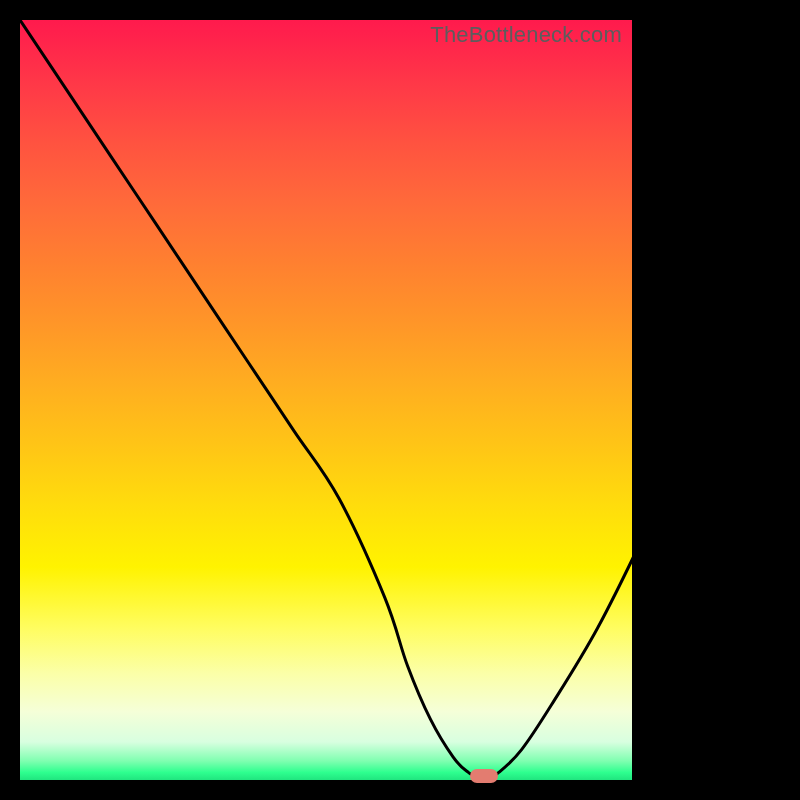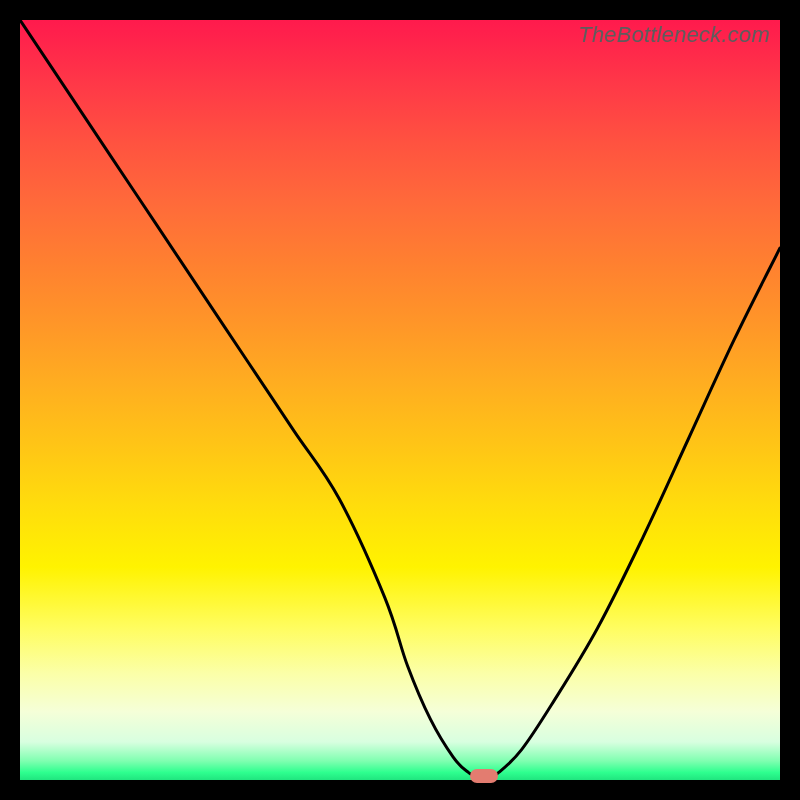--- a/index.html
+++ b/index.html
@@ -8,42 +8,41 @@
     width: 800px;
     height: 800px;
     background: #000;
     overflow: hidden;
     font-family: Arial, Helvetica, sans-serif;
   }
   .frame {
     position: absolute;
     left: 20px;
     top: 20px;
-    width: 760px;
+    width: 612px;
     height: 760px;
     background: linear-gradient(to bottom,
       #ff1a4d 0%,
       #ff3a47 9%,
       #ff5240 16%,
       #ff6a3a 24%,
       #ff8030 32%,
       #ff9628 40%,
       #ffae20 48%,
       #ffc516 56%,
       #ffdd0c 64%,
       #fff300 72%,
       #fffd60 80%,
       #fbffa8 86%,
       #f5ffd8 91%,
       #d8ffe0 95%,
       #7fffb0 97.5%,
       #2eff8f 99%,
       #20e57f 100%
     );
-    font-style: italic;
   }
   .watermark {
     position: absolute;
     top: 2px;
     right: 10px;
     color: #5d5d5d;
     font-size: 22px;
     font-weight: 500;
     letter-spacing: 0.2px;
     pointer-events: none;

